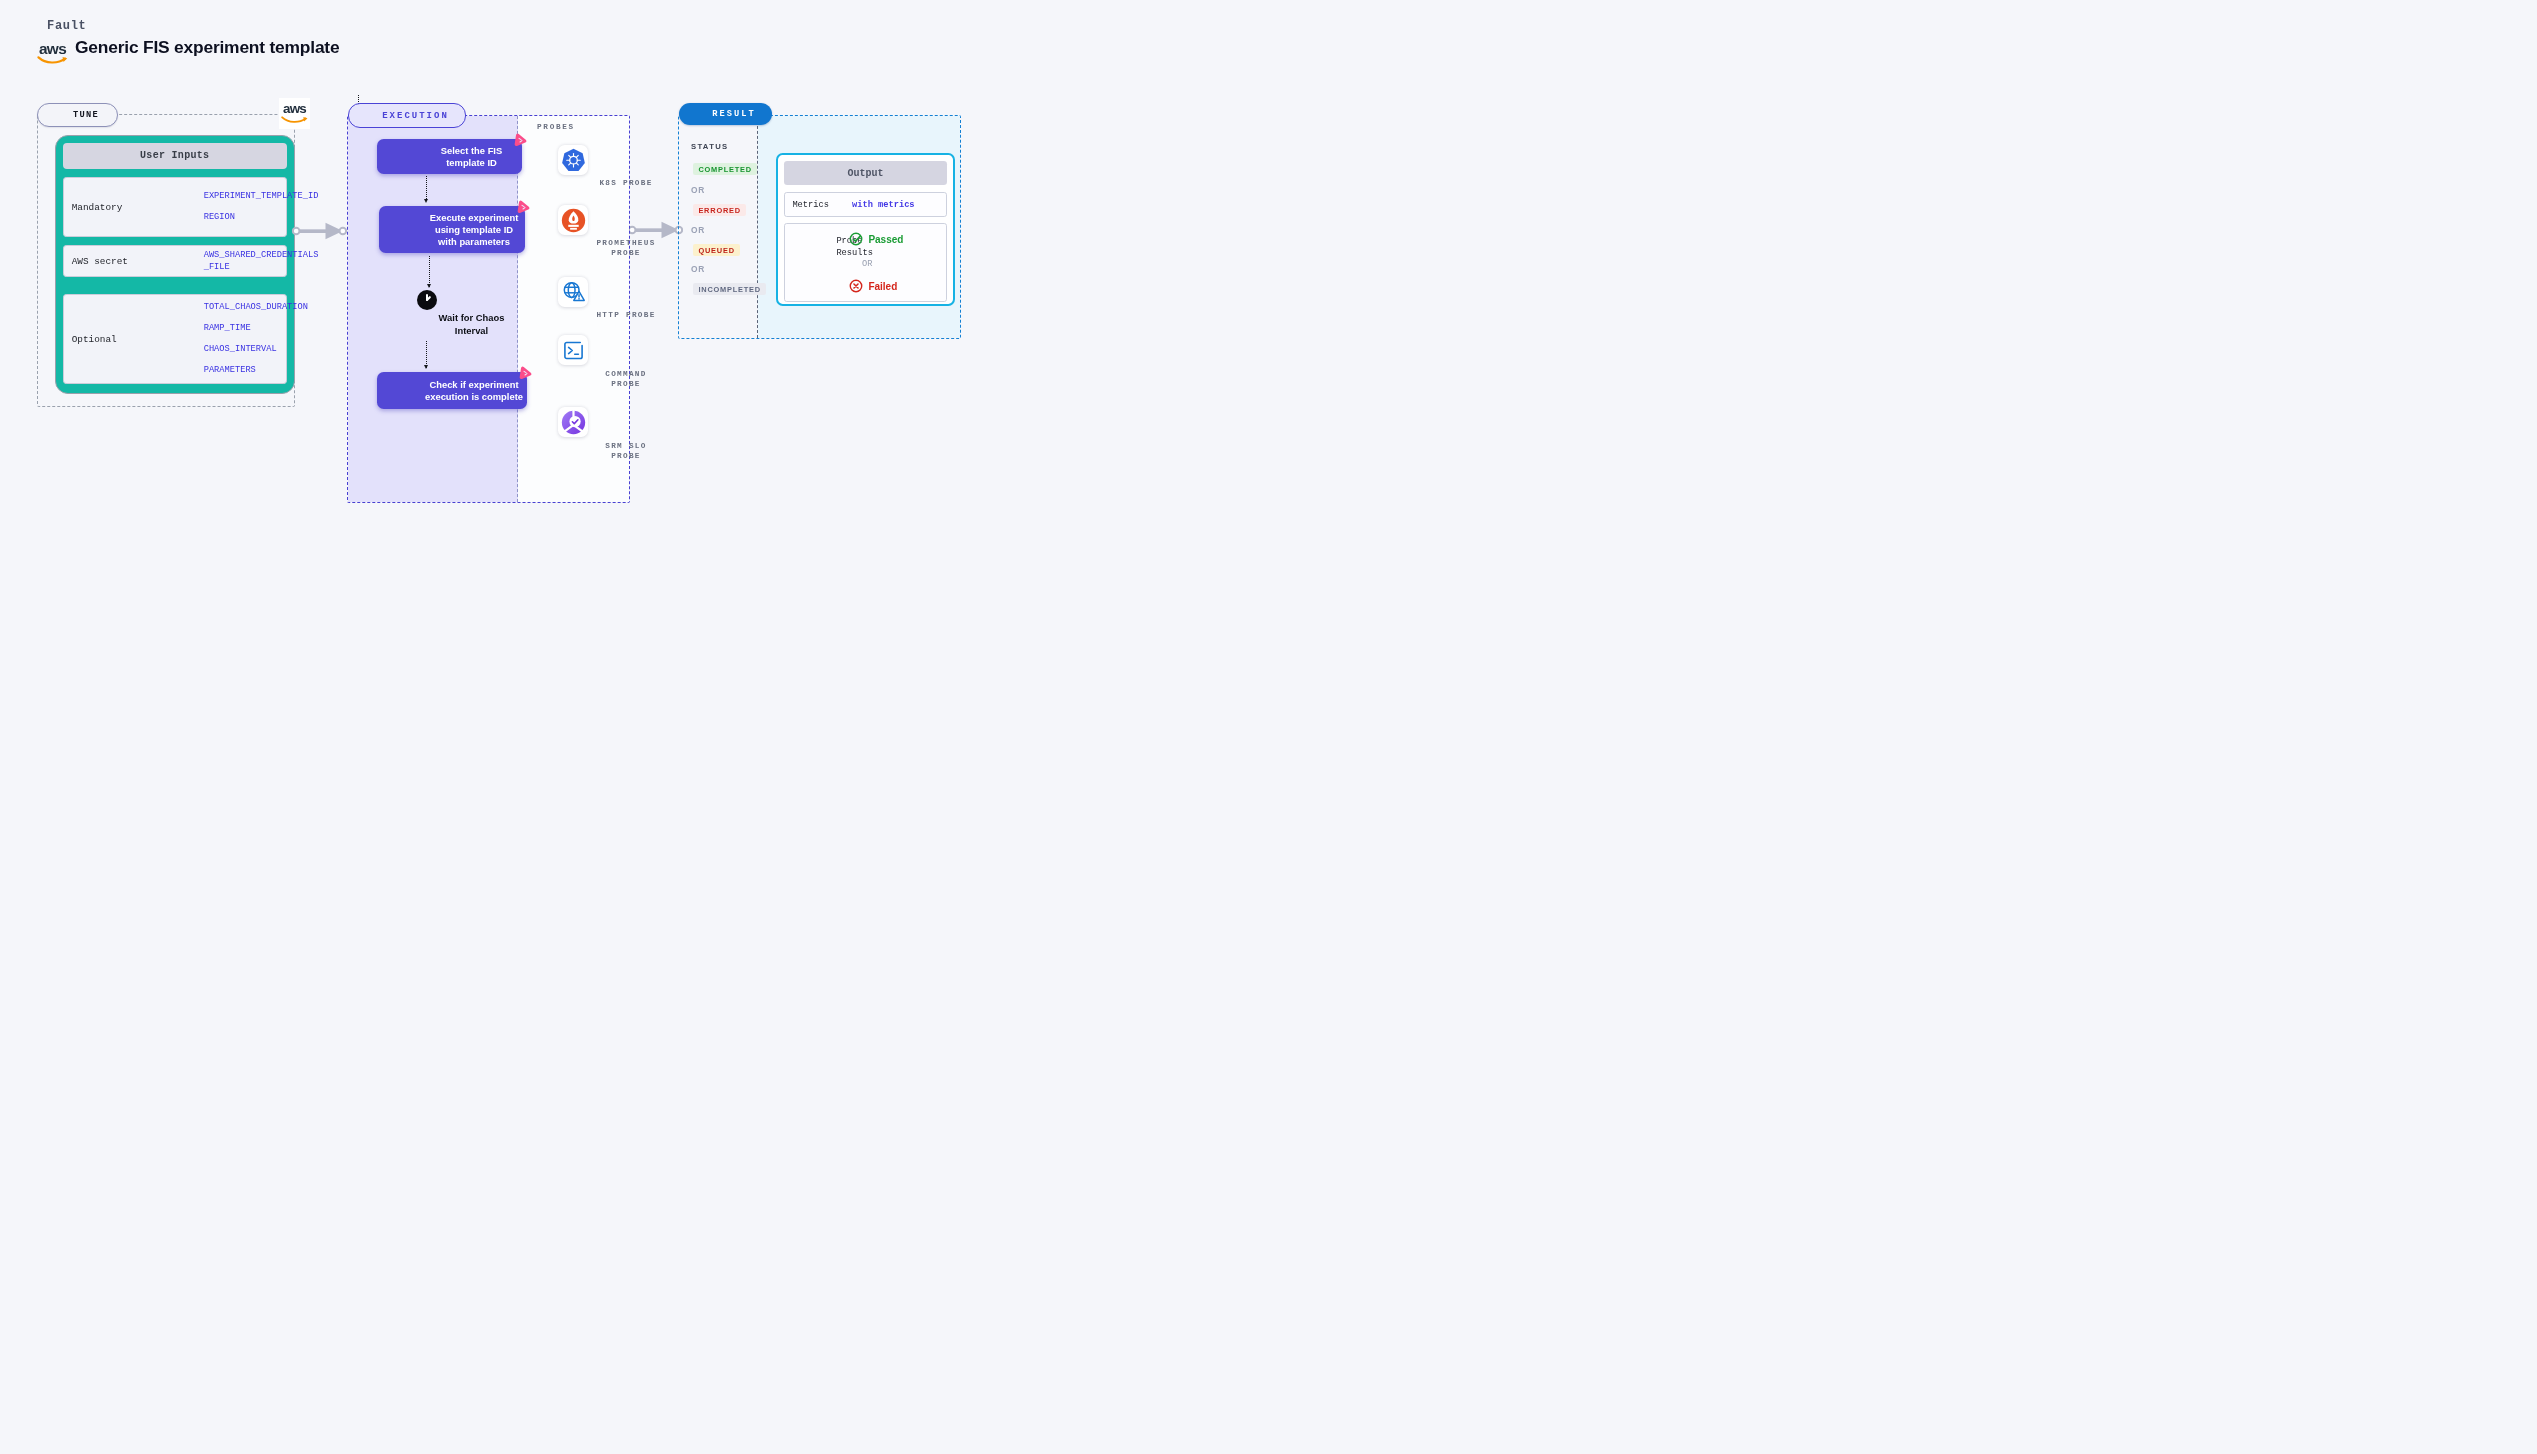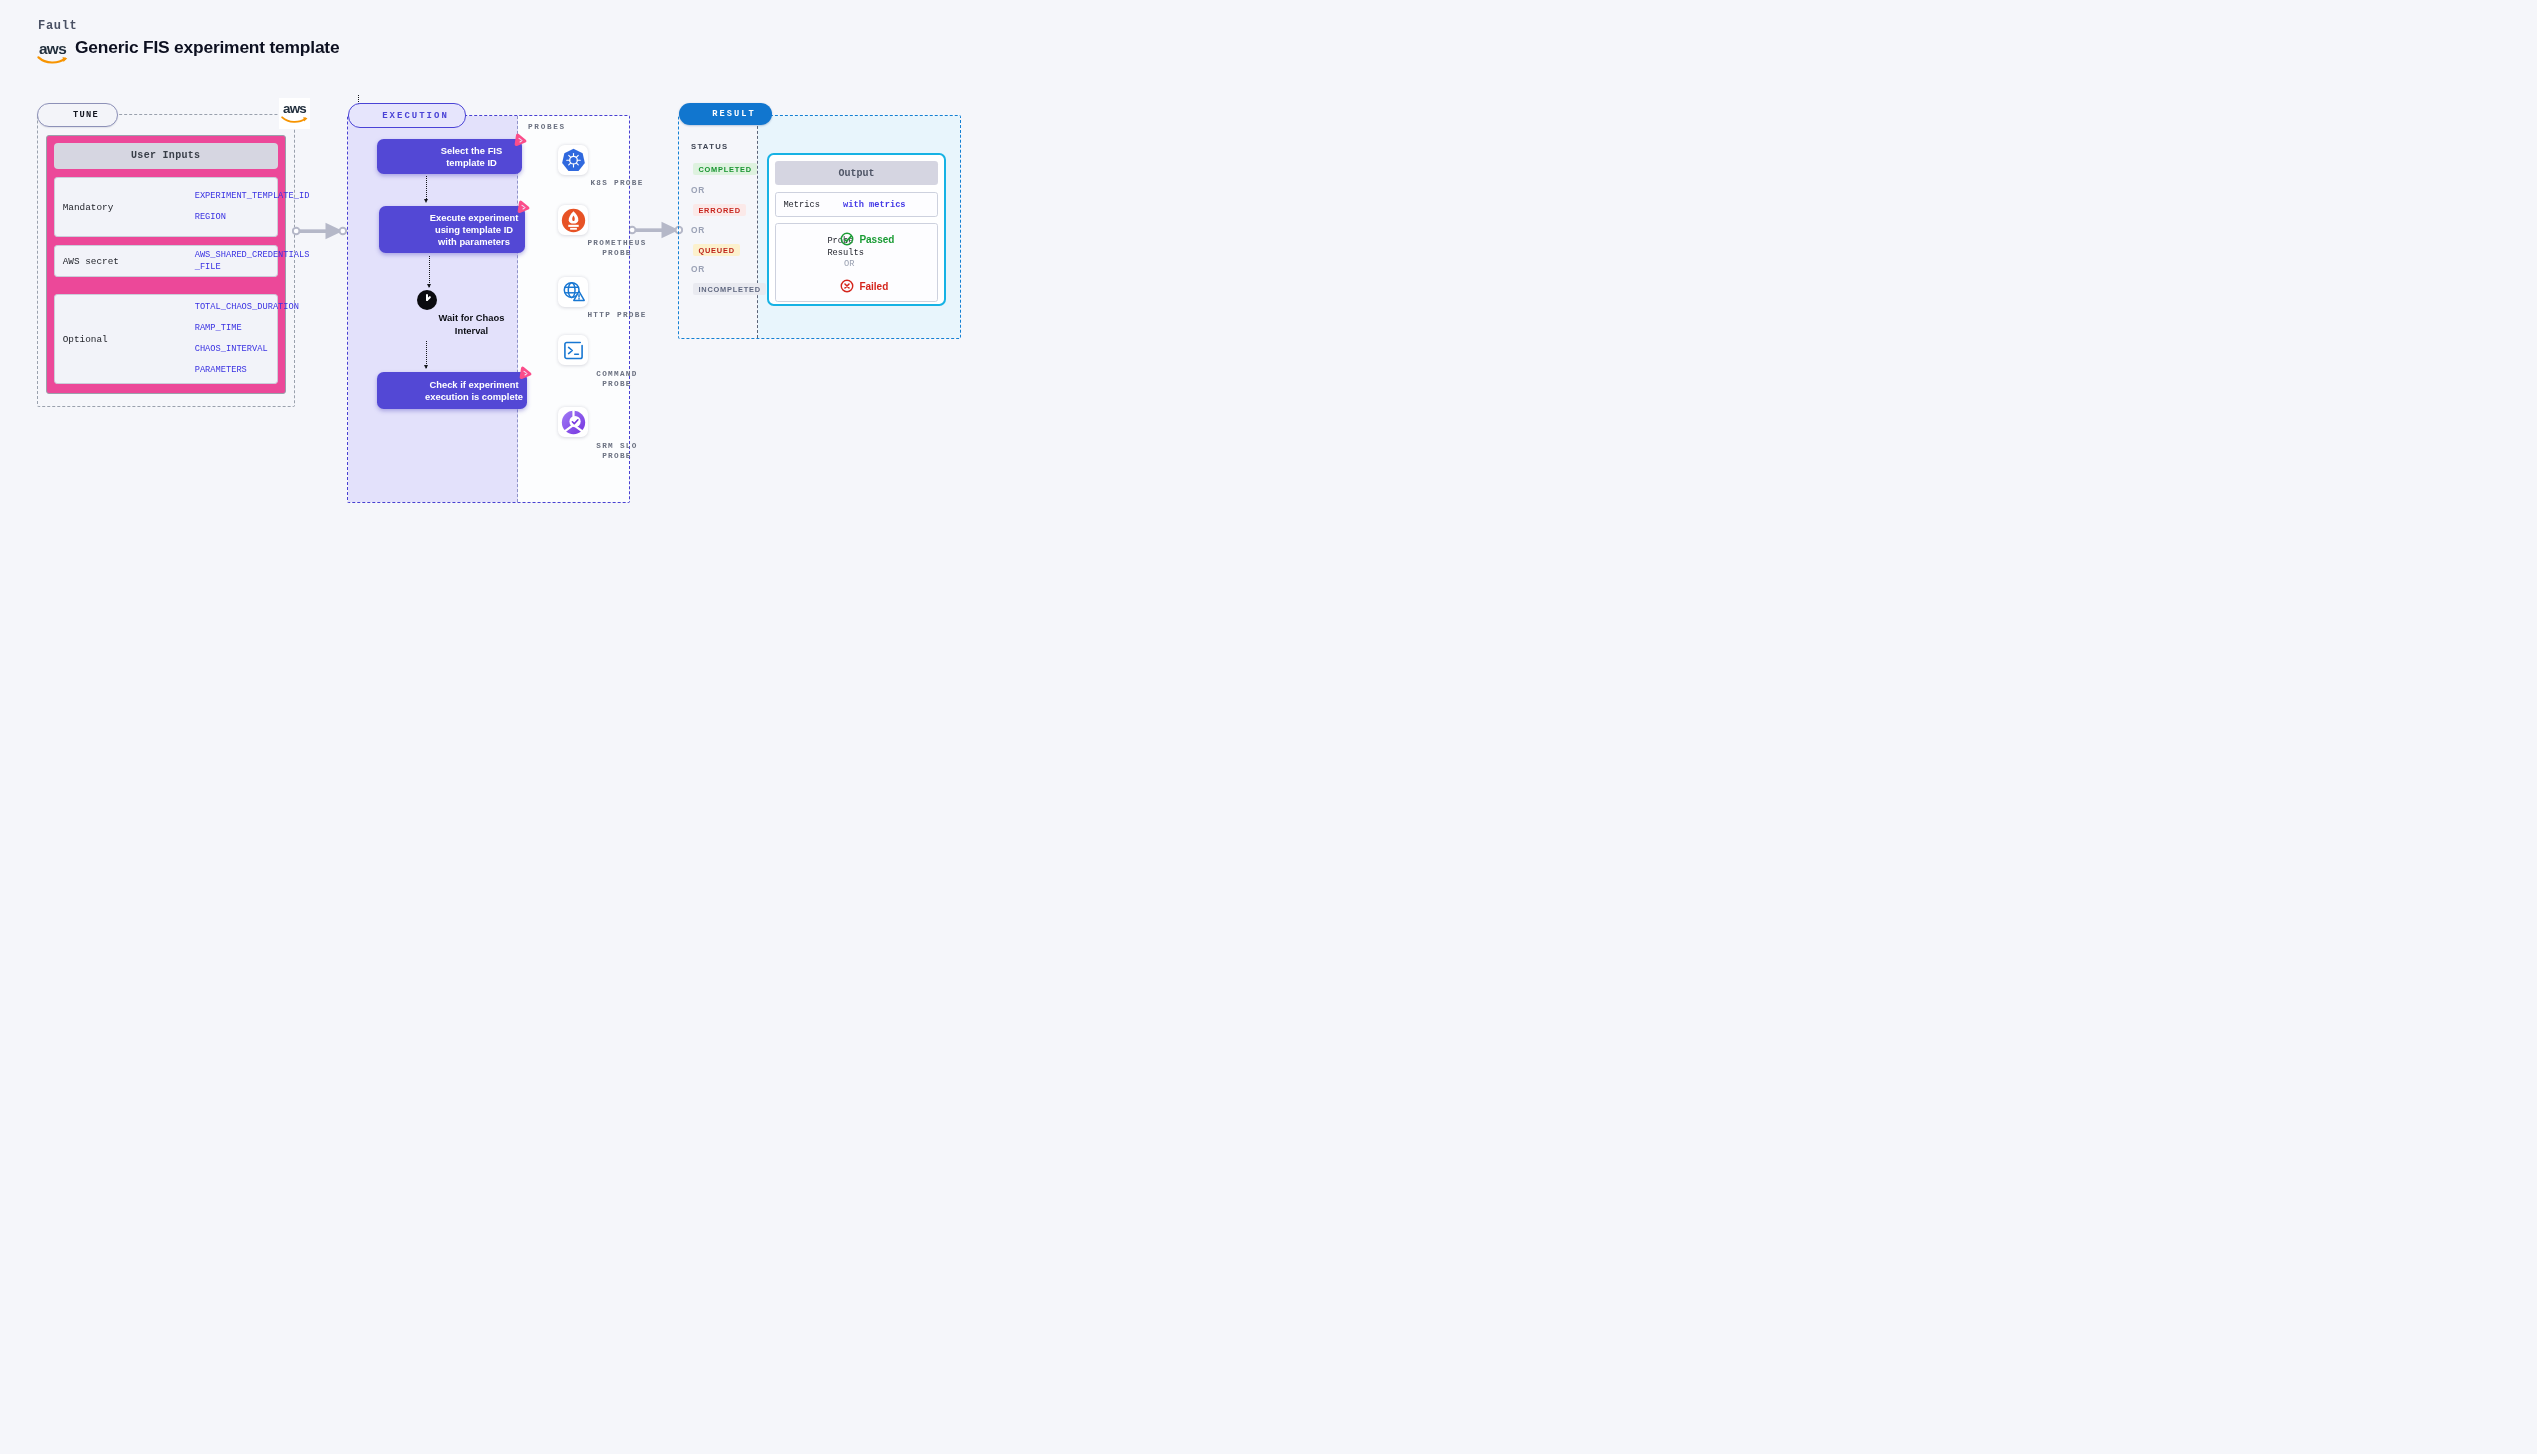--- a/index.html
+++ b/index.html
@@ -1,19 +1,19 @@
 <!DOCTYPE html>
 <html style="font-size:10.7px"><head>
 <meta charset="utf-8">
 <style>
   html,body{margin:0;padding:0;}
   body{background:#f5f6fa;font-family:"Liberation Sans","DejaVu Sans",sans-serif;}
   #canvas{position:relative;width:1050px;height:602px;background:#f5f6fa;overflow:hidden;}
   .abs{position:absolute;}
-  .mono{font-family:"Liberation Mono","DejaVu Sans Mono",monospace;}
+  .mono{font-family:"Liberation Mono","DejaVu Sans Mono",monospace;margin-left:9px;}
   .pre{white-space:pre-line;padding-left:44px;}
 
   
   .brand{left:38px;top:19px;font-size:12px;font-weight:700;color:#4a5164;letter-spacing:0.7px;}
   .title{left:75px;top:37px;font-size:17.4px;font-weight:800;color:#0d1020;letter-spacing:-0.2px;}
   .awslogo{width:33px;text-align:center;}
   .awslogo .awstxt{display:block;font-weight:700;font-size:15.4px;line-height:13.4px;color:#222f3d;letter-spacing:-0.7px;}
   .awslogo svg{display:block;margin:0.7px auto 0;}
   .awslogo.small .awstxt{font-size:13.4px;line-height:12px;}
 
@@ -23,21 +23,21 @@
   .tune-pill{left:37px;top:103px;width:62px;height:22px;background:#f3f4f9;border:1.3px solid #8d91b8;
              font-size:8.7px;color:#141720;letter-spacing:1.3px;box-shadow:0 0.7px 1.3px rgba(40,40,80,.12);}
   .exec-pill{left:348px;top:103px;width:99px;height:23px;background:#e6e5fc;border:1.7px solid #4a43d6;
              font-size:9px;color:#4a43d6;letter-spacing:2px;}
   .result-pill{left:679px;top:103px;width:76px;height:22px;background:#1176cf;border:none;
              font-size:8.7px;color:#ffffff;letter-spacing:2px;box-shadow:0 0.7px 2px rgba(10,60,130,.3);}
 
   
   .tune-box{left:37px;top:114px;width:256px;height:291px;border:1.3px dashed #9aa1ad;border-radius:2px;}
   .aws-corner{left:279px;top:98px;width:31px;height:31px;background:#ffffff;display:flex;align-items:center;justify-content:center;}
-  .ui-table{left:46px;top:135px;width:238px;height:257px;background:#ec4899;border:1.3px solid #9aa0ab;border-radius:3px;}
+  .ui-table{left:46px;top:135px;width:238px;height:257px;background:#14b8a6;border:1.3px solid #9aa0ab;border-radius:13px;}
   .ui-header{left:6.7px;top:6.7px;width:224px;height:26px;background:#d6d6e1;border-radius:4px;
              display:flex;align-items:center;justify-content:center;font-size:10px;font-weight:700;color:#383d47;letter-spacing:0.3px;}
   .ui-row{left:6.7px;width:224px;background:#f2f3f9;border:0.7px solid #cbcdda;border-radius:3.3px;box-sizing:border-box;}
   .ui-label{position:absolute;left:8px;top:50%;transform:translateY(-50%);font-size:9.4px;color:#23252c;}
   .ui-vals{position:absolute;left:96px;top:50%;transform:translateY(-50%);font-size:8.7px;color:#3931e2;line-height:21px;}
   .ui-vals.tight{line-height:12px;}
 
   
   .flow-arrow{width:55px;height:20px;}
 

